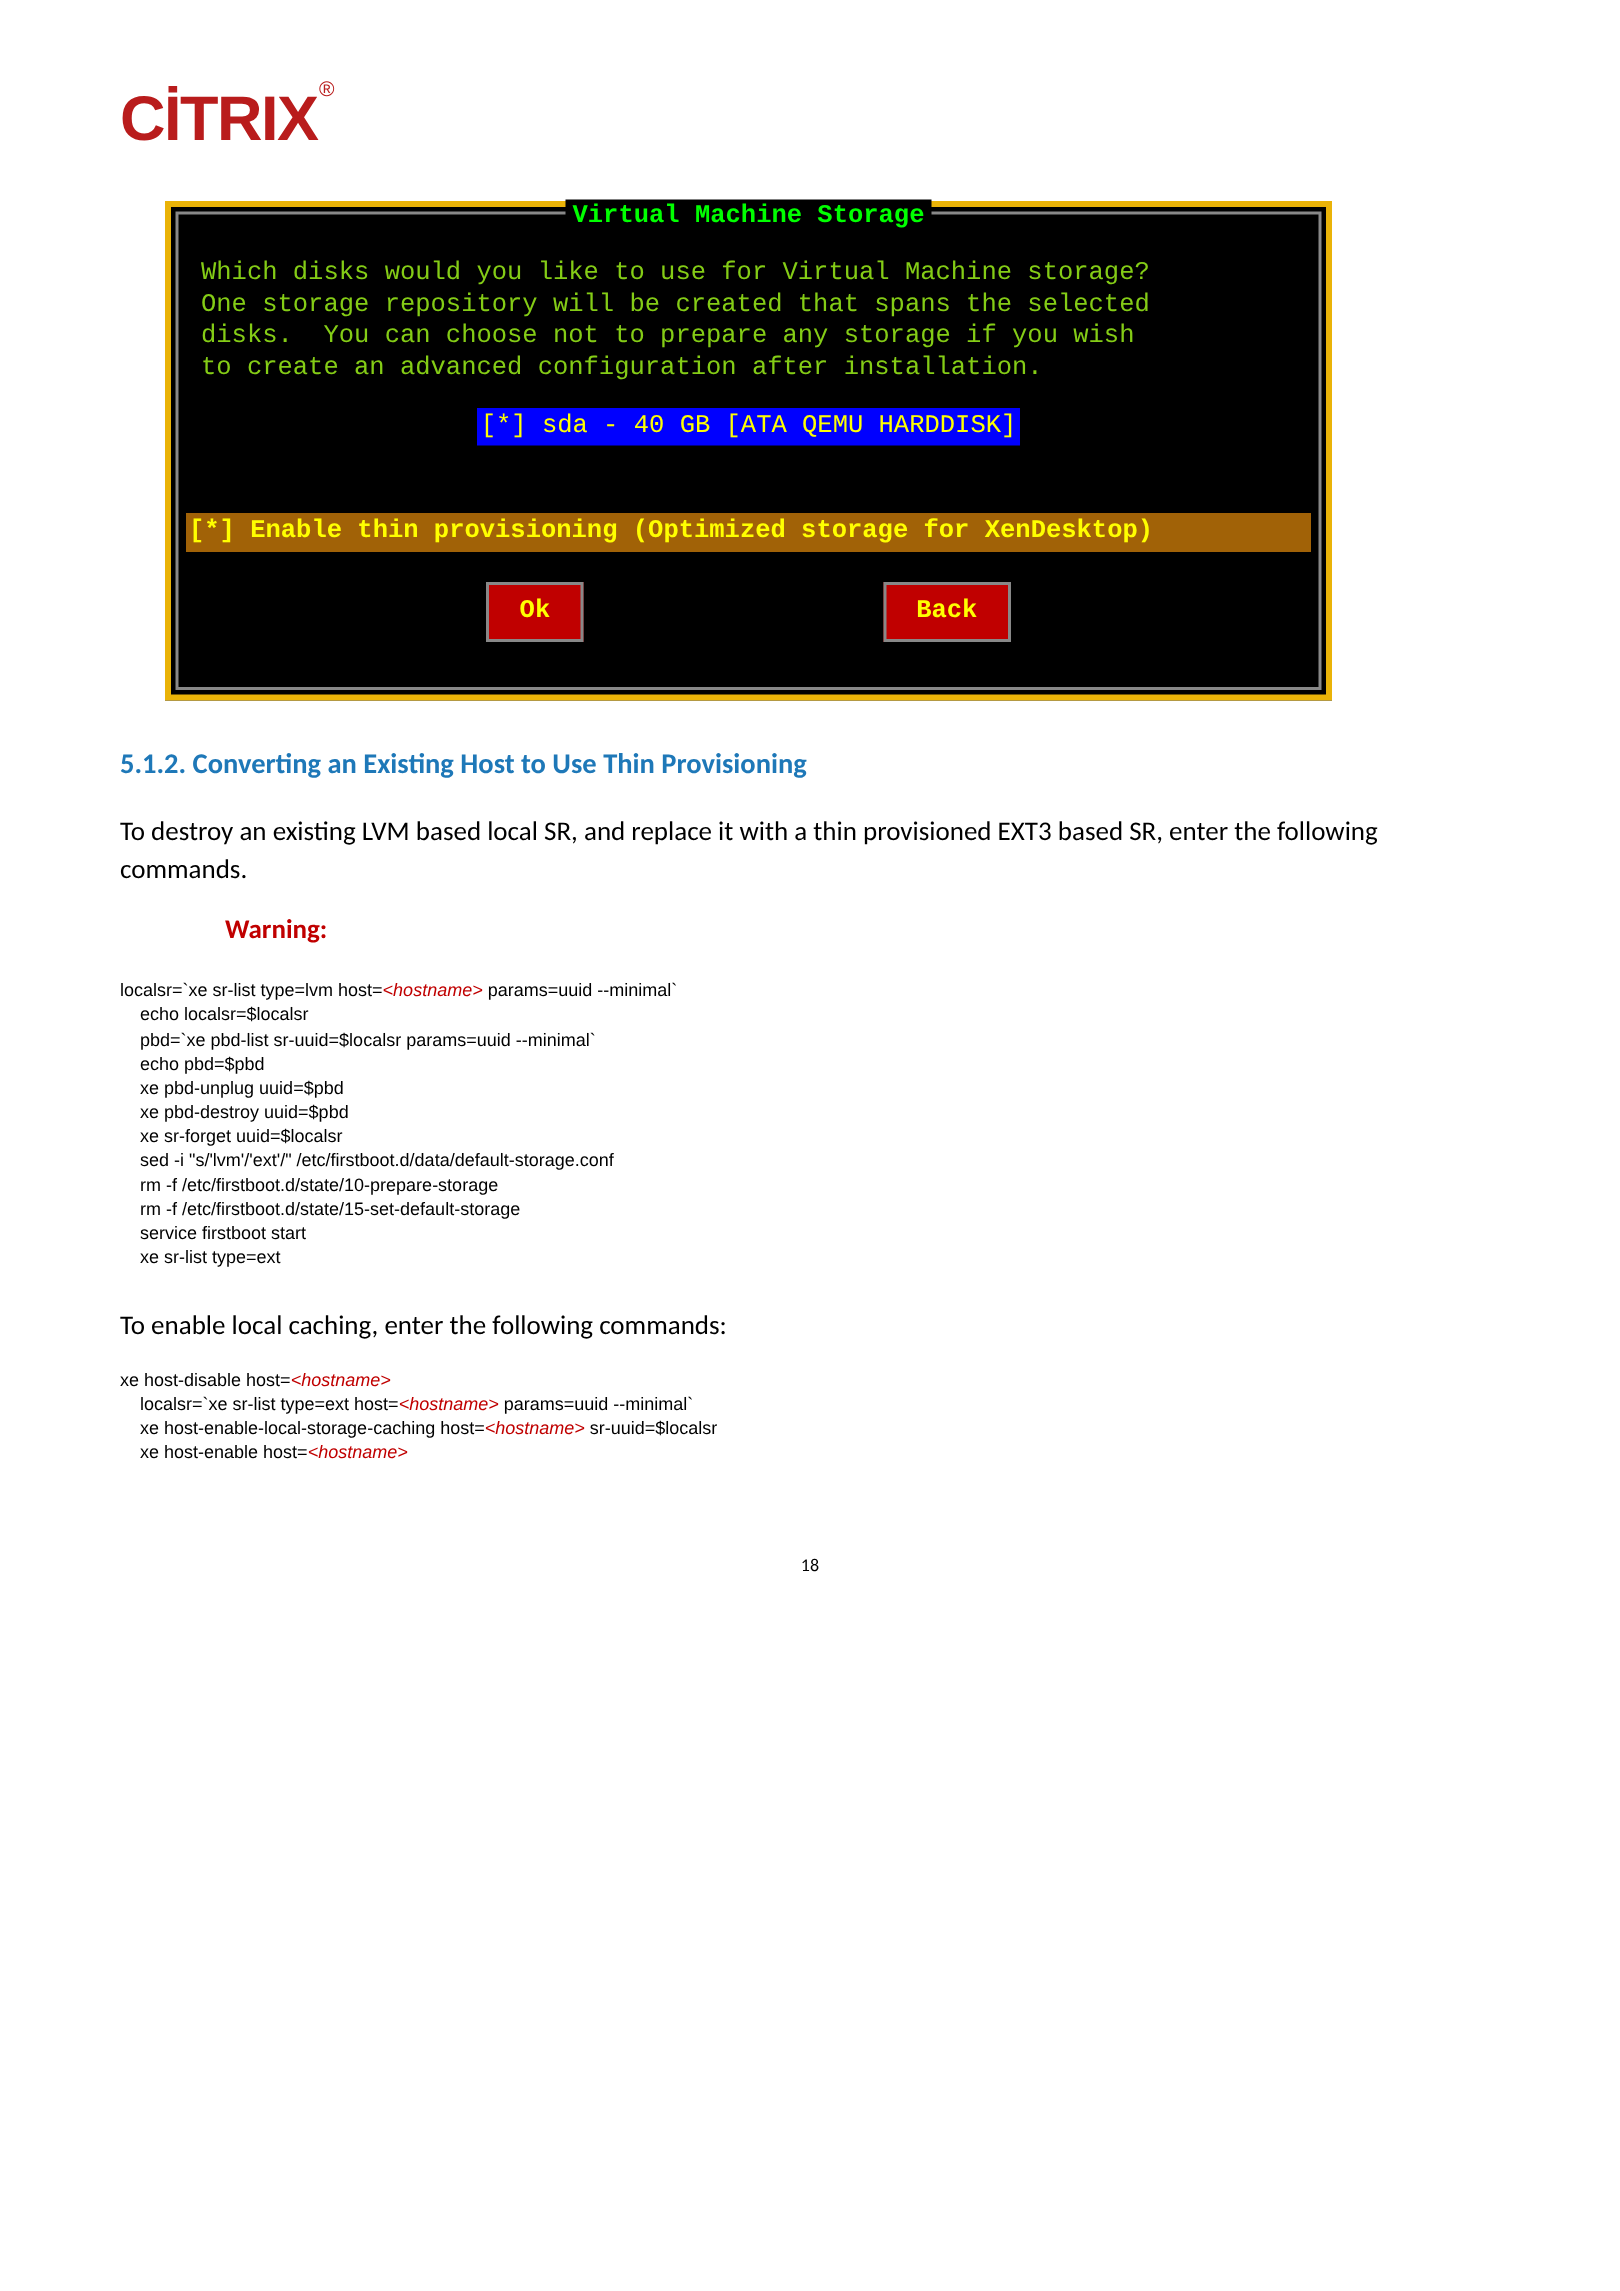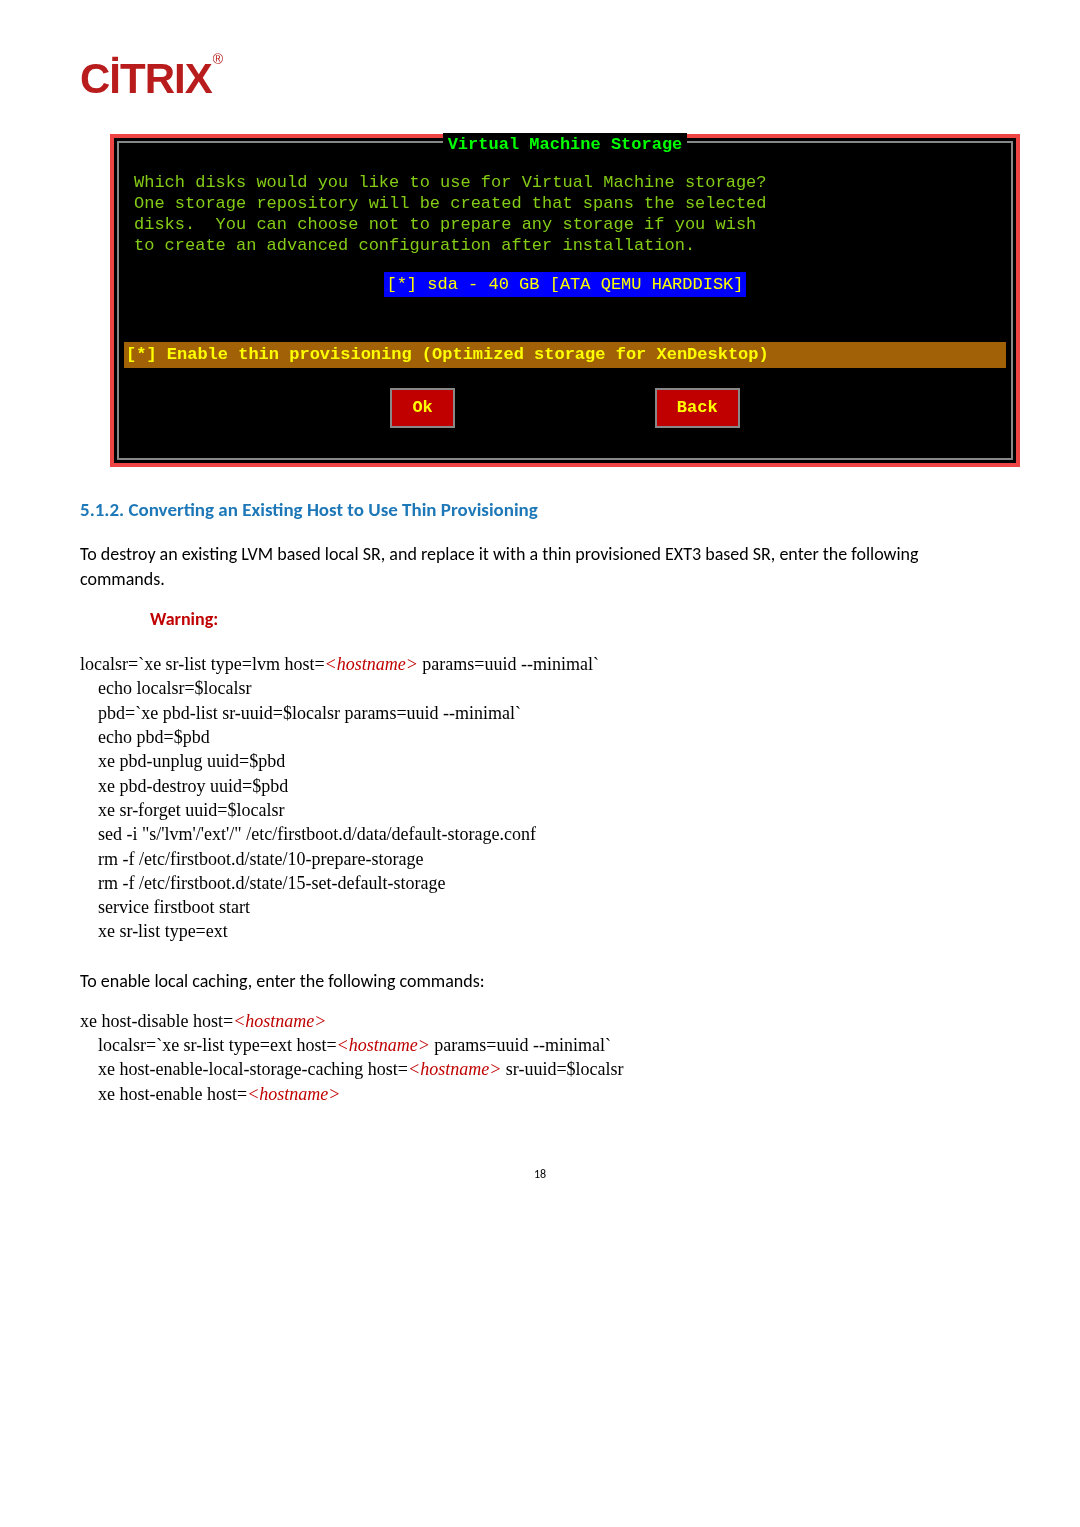--- a/index.html
+++ b/index.html
@@ -29,23 +29,23 @@
     
     .logo sup {
       font-size: 14px;
       font-weight: 400;
       vertical-align: top;
       margin-left: 1px;
     }
     
     .terminal {
       background: #000000;
-      border: 4px solid #ef4444;
+      border: 4px solid #eab308;
       margin: 12px 0 30px 30px;
-      width: 910px;
+      width: 778px;
       font-family: 'Courier New', monospace;
       font-size: 17px;
       position: relative;
     }
     
     .terminal-inner {
       border: 2px solid #888;
       margin: 3px;
       padding: 20px 0 20px 0;
       background: #000;
@@ -127,22 +127,22 @@
       margin-bottom: 20px;
     }
     
     .warning-title {
       color: #c00000;
       font-weight: bold;
       margin-bottom: 12px;
     }
     
     .code-block {
-      font-family: Liberation Serif, serif;
-      font-size: 18px;
+      font-family: Liberation Sans, sans-serif;
+      font-size: 12px;
       white-space: pre;
       margin-bottom: 25px;
       line-height: 1.35;
     }
     
     .hostname-var {
       color: #c00000;
       font-style: italic;
     }
     

